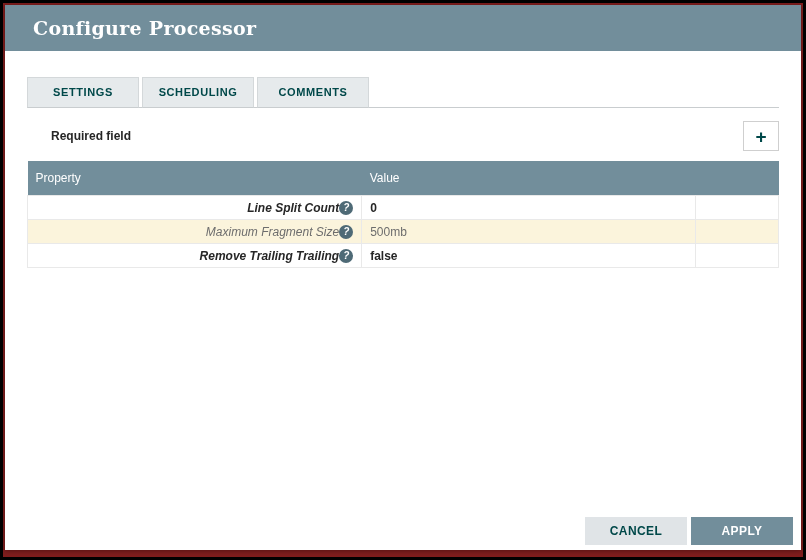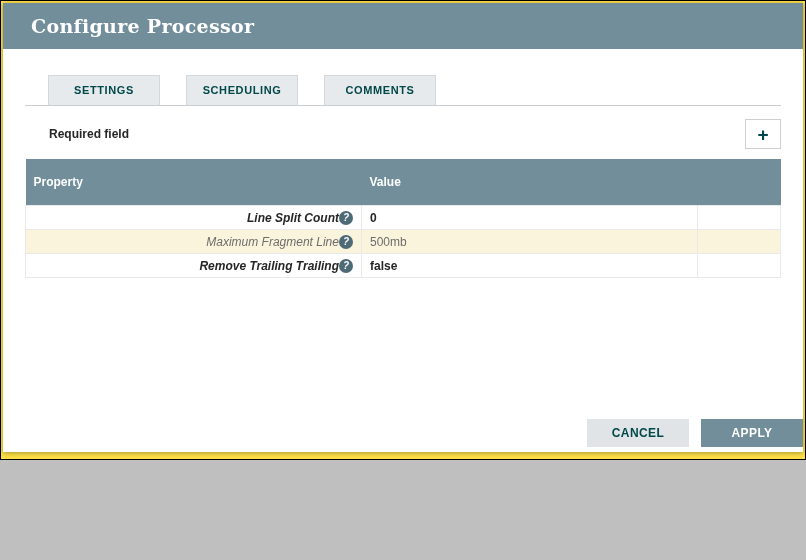--- a/index.html
+++ b/index.html
@@ -9,22 +9,22 @@
     --apply-button-bg:#728e9b;
   }
   *{box-sizing:border-box;}
   html,body{margin:0;padding:0;}
   body{
     width:806px;height:560px;overflow:hidden;
     font-family:"Liberation Sans", sans-serif;
     background:#bfbfbf;
   }
   .frame{
-    position:relative;width:806px;height:460px;
-    background:#fde047;border:1px solid #000000;
+    position:relative;width:806px;height:560px;
+    background:#7f1d1d;border:3px solid #000000;
   }
   .dialog{
     position:absolute;left:2px;top:2px;right:2px;bottom:7px;
     background:#fff;box-shadow:0 1px 5px rgba(0,0,0,.35);
   }
   .dialog-header{
     height:46px;background:var(--header-bg,#728e9b);
     display:flex;align-items:center;padding:0 28px;
   }
   .dialog-title{
@@ -34,63 +34,63 @@
   .dialog-body{padding:0 22px;}
   
   .tabbar{
     display:flex;margin-top:26px;border-bottom:1px solid #c9cdcf;
   }
   .tab{
     width:112px;height:31px;line-height:29px;text-align:center;
     font-size:11px;font-weight:bold;letter-spacing:.6px;
     color:var(--accent,#004849);
     background:#e6eaec;border:1px solid #d4d8da;border-bottom:1px solid #c9cdcf;
-    margin-right:3px;margin-bottom:-1px;cursor:pointer;margin-left:23px;
+    margin-right:3px;margin-bottom:-1px;cursor:pointer;
   }
   .tab.active{
     background:#ffffff;border:1px solid #b8bdc0;border-bottom:1px solid #ffffff;
   }
   
   .toolbar{
     display:flex;justify-content:space-between;align-items:center;
     margin:13px 0 10px 0;
   }
   .required-label{font-size:12px;font-weight:bold;color:#262626;padding-left:24px;}
   .add-btn{
     width:36px;height:30px;background:#fff;border:1px solid #cfcfcf;
     color:var(--accent,#004849);font-size:19px;font-weight:bold;line-height:1;
     cursor:pointer;padding:0;
   }
   
   table.props{width:100%;border-collapse:collapse;table-layout:fixed;}
   table.props th{
     background:var(--header-bg,#728e9b);color:#ffffff;
-    font-size:12px;font-weight:bold;text-align:left;
-    padding:16px 8px;height:26px;
+    font-size:12px;font-weight:normal;text-align:left;
+    padding:10px 8px;height:26px;
   }
   .col-prop{width:44.5%;}
   .col-val{width:44.5%;}
   .col-extra{width:11%;}
   table.props td{
     border:1px solid #e9e9e9;padding:4px 8px;height:24px;
     font-size:12px;color:#6d6d6d;background:#fff;
   }
   tbody tr:nth-child(even) td{background:#f0f1f2;}
   tbody tr.state-modified td{background:var(--modified-row-bg,#fbf4dc);}
   tbody tr.required .prop-name,
   tbody tr.required .cell-val{font-weight:bold;color:#262626;}
   .cell-prop{vertical-align:middle;}
   .cell-prop .inner{display:flex;justify-content:flex-end;align-items:center;font-style:italic;}
   .help{
     display:inline-block;width:14px;height:14px;border-radius:50%;
     background:#4e6a76;color:#fff;font-size:10px;font-weight:bold;
     line-height:14px;text-align:center;cursor:pointer;flex:0 0 auto;
   }
   
-  .footer{position:absolute;right:0;bottom:5px;display:flex;gap:12px;}
+  .footer{position:absolute;right:8px;bottom:5px;display:flex;gap:4px;}
   .btn{
     min-width:102px;height:28px;border:none;cursor:pointer;
     font-family:"Liberation Sans", sans-serif;
     font-size:12px;font-weight:bold;letter-spacing:.4px;
   }
   .btn.cancel{background:#e0e4e7;color:var(--accent,#004849);}
   .btn.apply{background:var(--apply-button-bg,#728e9b);color:#ffffff;}
 </style>
 </head>
 <body>
@@ -138,21 +138,21 @@
                 <span class="prop-name">Line Split Count</span>
                 <span class="help">?</span>
               </span>
             </td>
             <td class="cell-val">0</td>
             <td class="cell-extra"></td>
           </tr>
           <tr class="state-modified">
             <td class="cell-prop">
               <span class="inner">
-                <span class="prop-name">Maximum Fragment Line</span>
+                <span class="prop-name">Maximum Fragment Size</span>
                 <span class="help">?</span>
               </span>
             </td>
             <td class="cell-val">500mb</td>
             <td class="cell-extra"></td>
           </tr>
           <tr class="required">
             <td class="cell-prop">
               <span class="inner">
                 <span class="prop-name">Remove Trailing Trailing</span>

